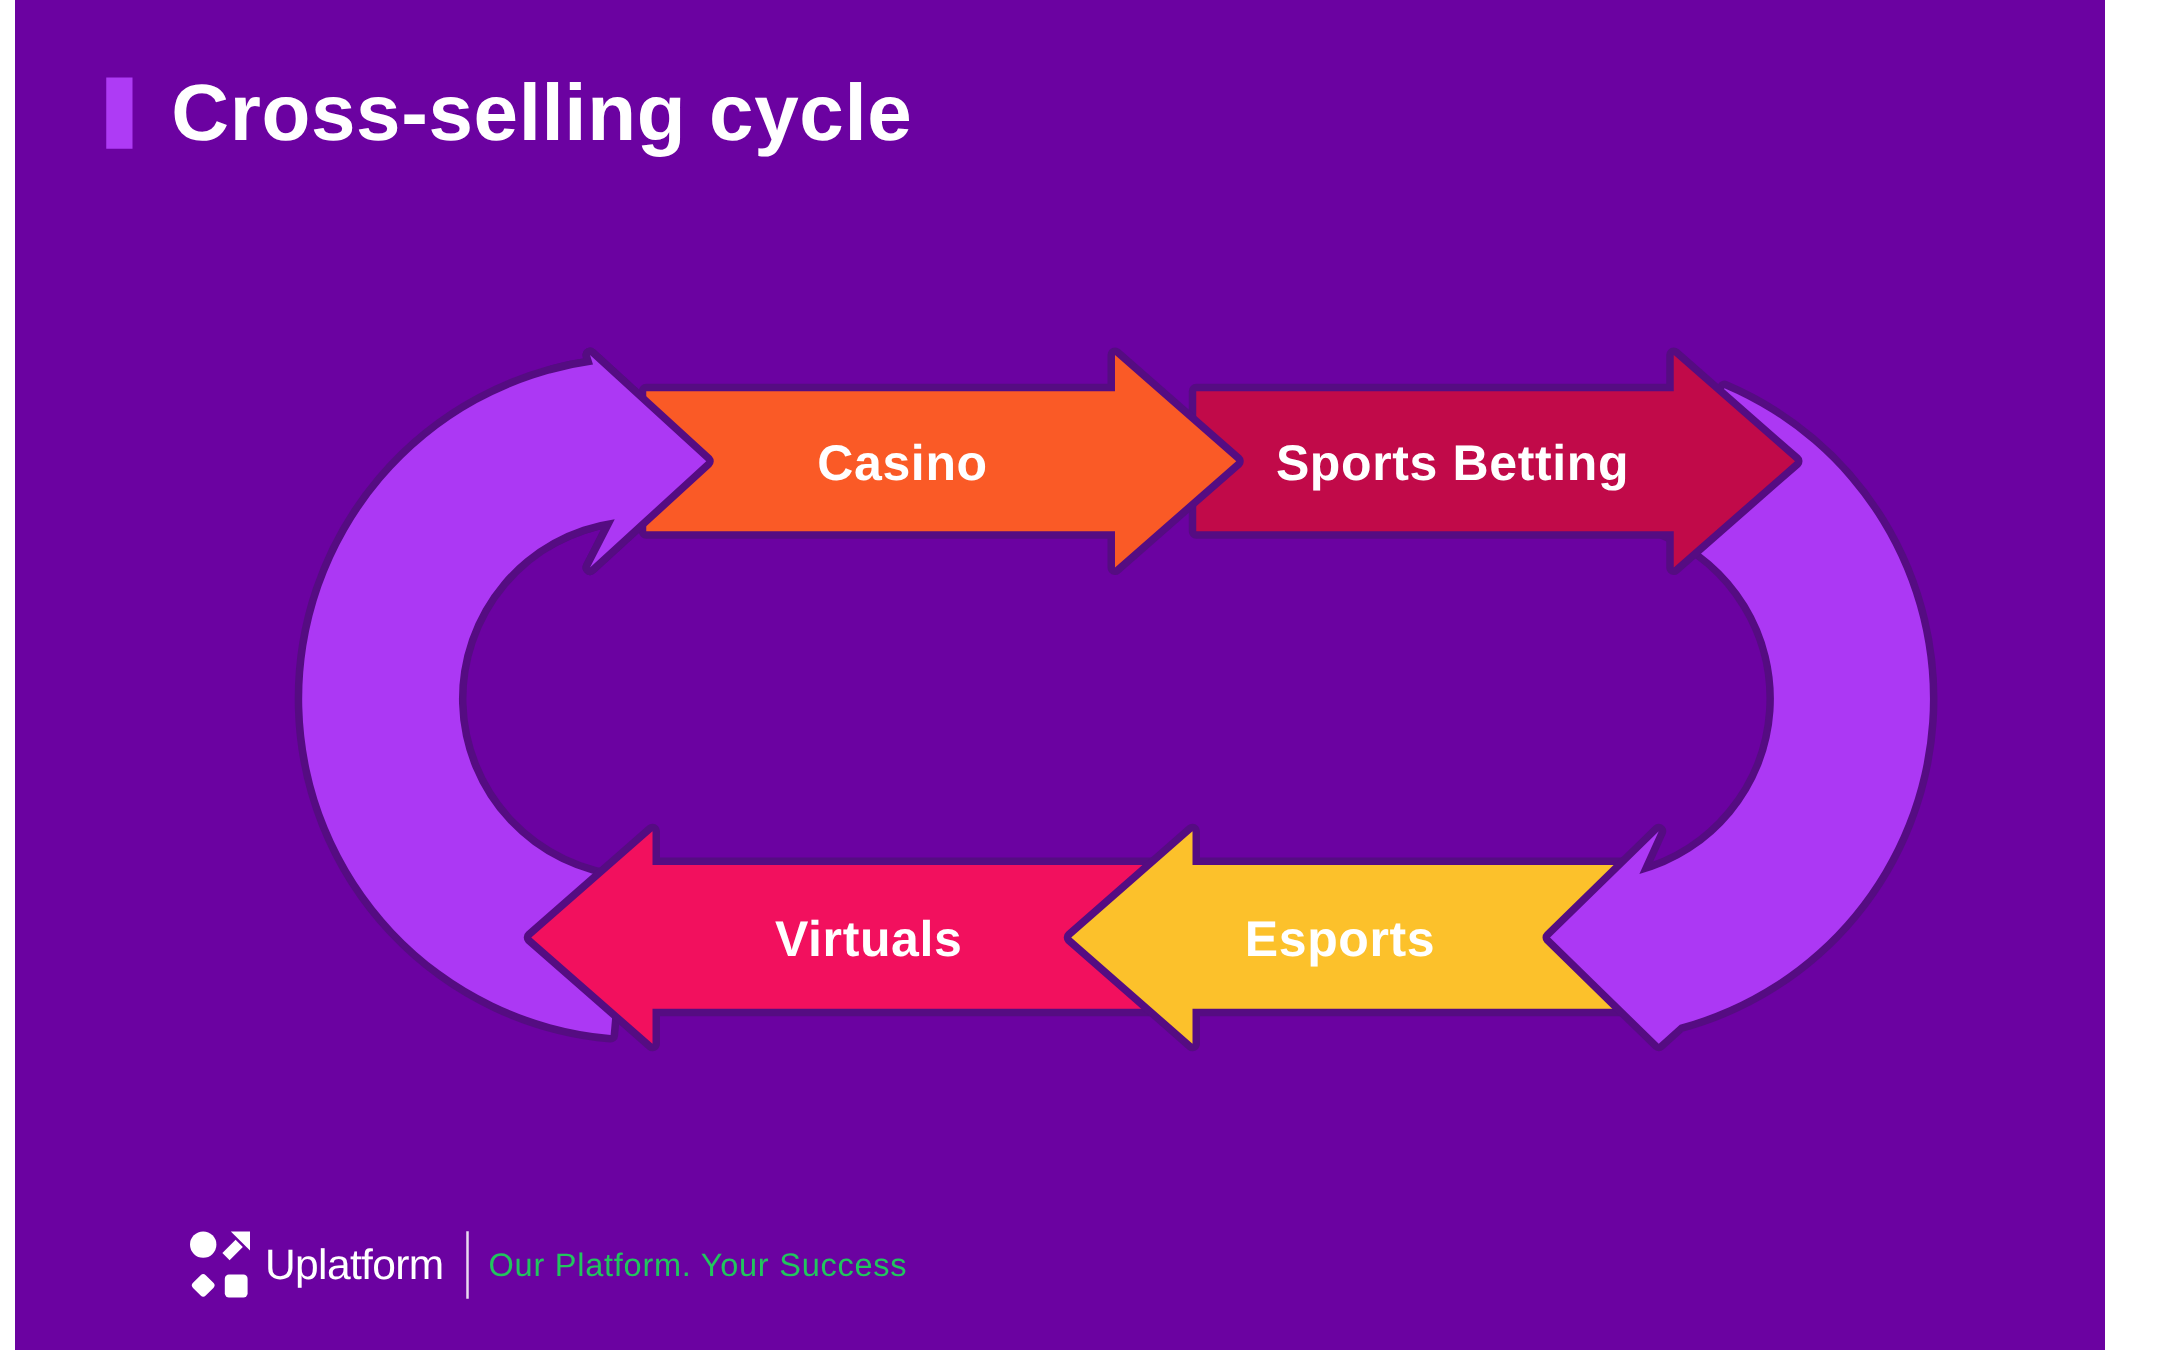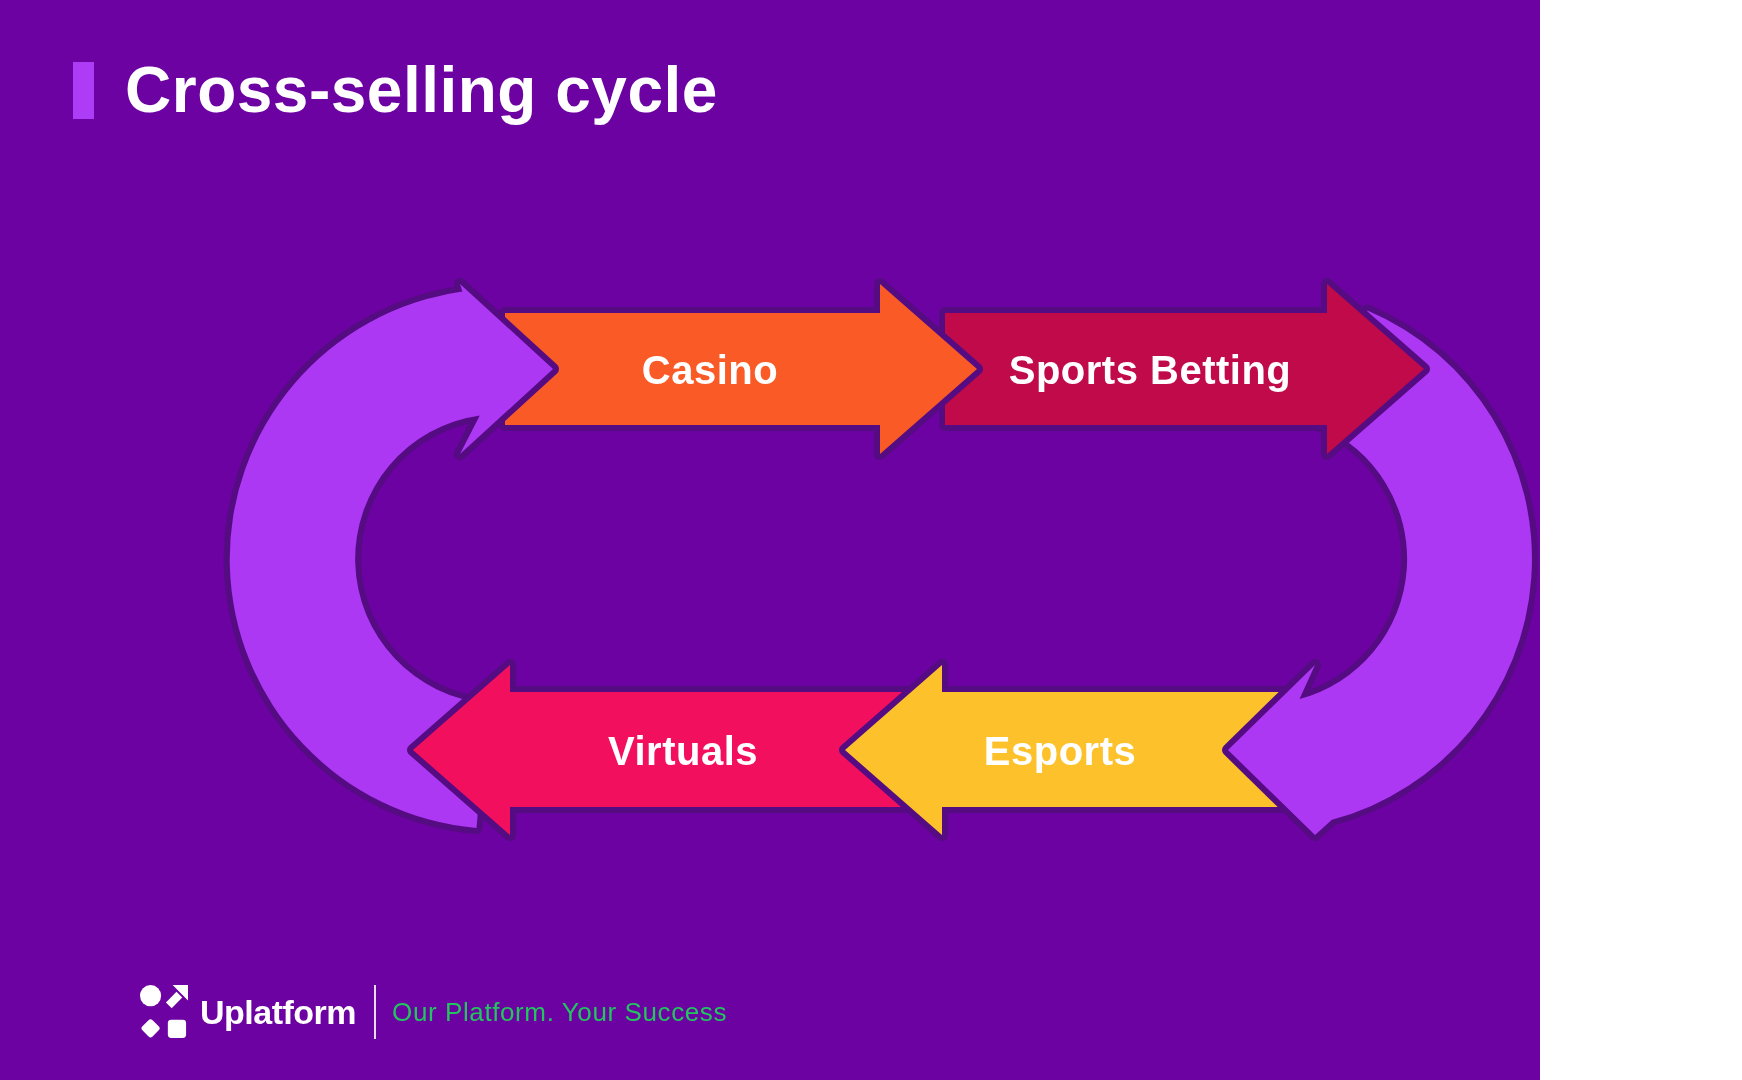--- a/index.html
+++ b/index.html
@@ -2,22 +2,22 @@
 <html><head>
 <meta charset="utf-8">
 <style>
   html, body { margin: 0; padding: 0; }
   body {
     width: 1742px; height: 1080px;
     overflow: hidden;
     font-family: "Liberation Sans", sans-serif;
   }
   .canvas {
-    position: absolute; left: 0; top: 0;
-    width: 1540px; height: 1080px;
+    position: absolute; left: 12px; top: 0;
+    width: 1672px; height: 1080px;
     background: #6B02A1;
   }
   .diagram-svg { position: absolute; left: 0; top: 0; }
 
   
   .title-row {
     position: absolute; left: 73px; top: 58px;
     display: flex; align-items: center; gap: 31px;
   }
   .title-accent {
@@ -40,21 +40,21 @@
   }
 
   
   .footer {
     position: absolute; left: 140px; top: 984px;
     display: flex; align-items: center;
   }
   .logo-mark { display: block; }
   .brand-name {
     margin-left: 12px;
-    font-size: 34px; font-weight: 700; color: #ffffff;
+    font-size: 34px; font-weight: 400; color: #ffffff;
     letter-spacing: -0.5px;
   }
   .footer-sep {
     width: 2px; height: 54px;
     margin: 0 16px 0 18px;
     background: rgba(255,255,255,0.85);
   }
   .tagline {
     font-size: 26px; font-weight: 400; color: #22c55e;
     letter-spacing: 0.6px;

